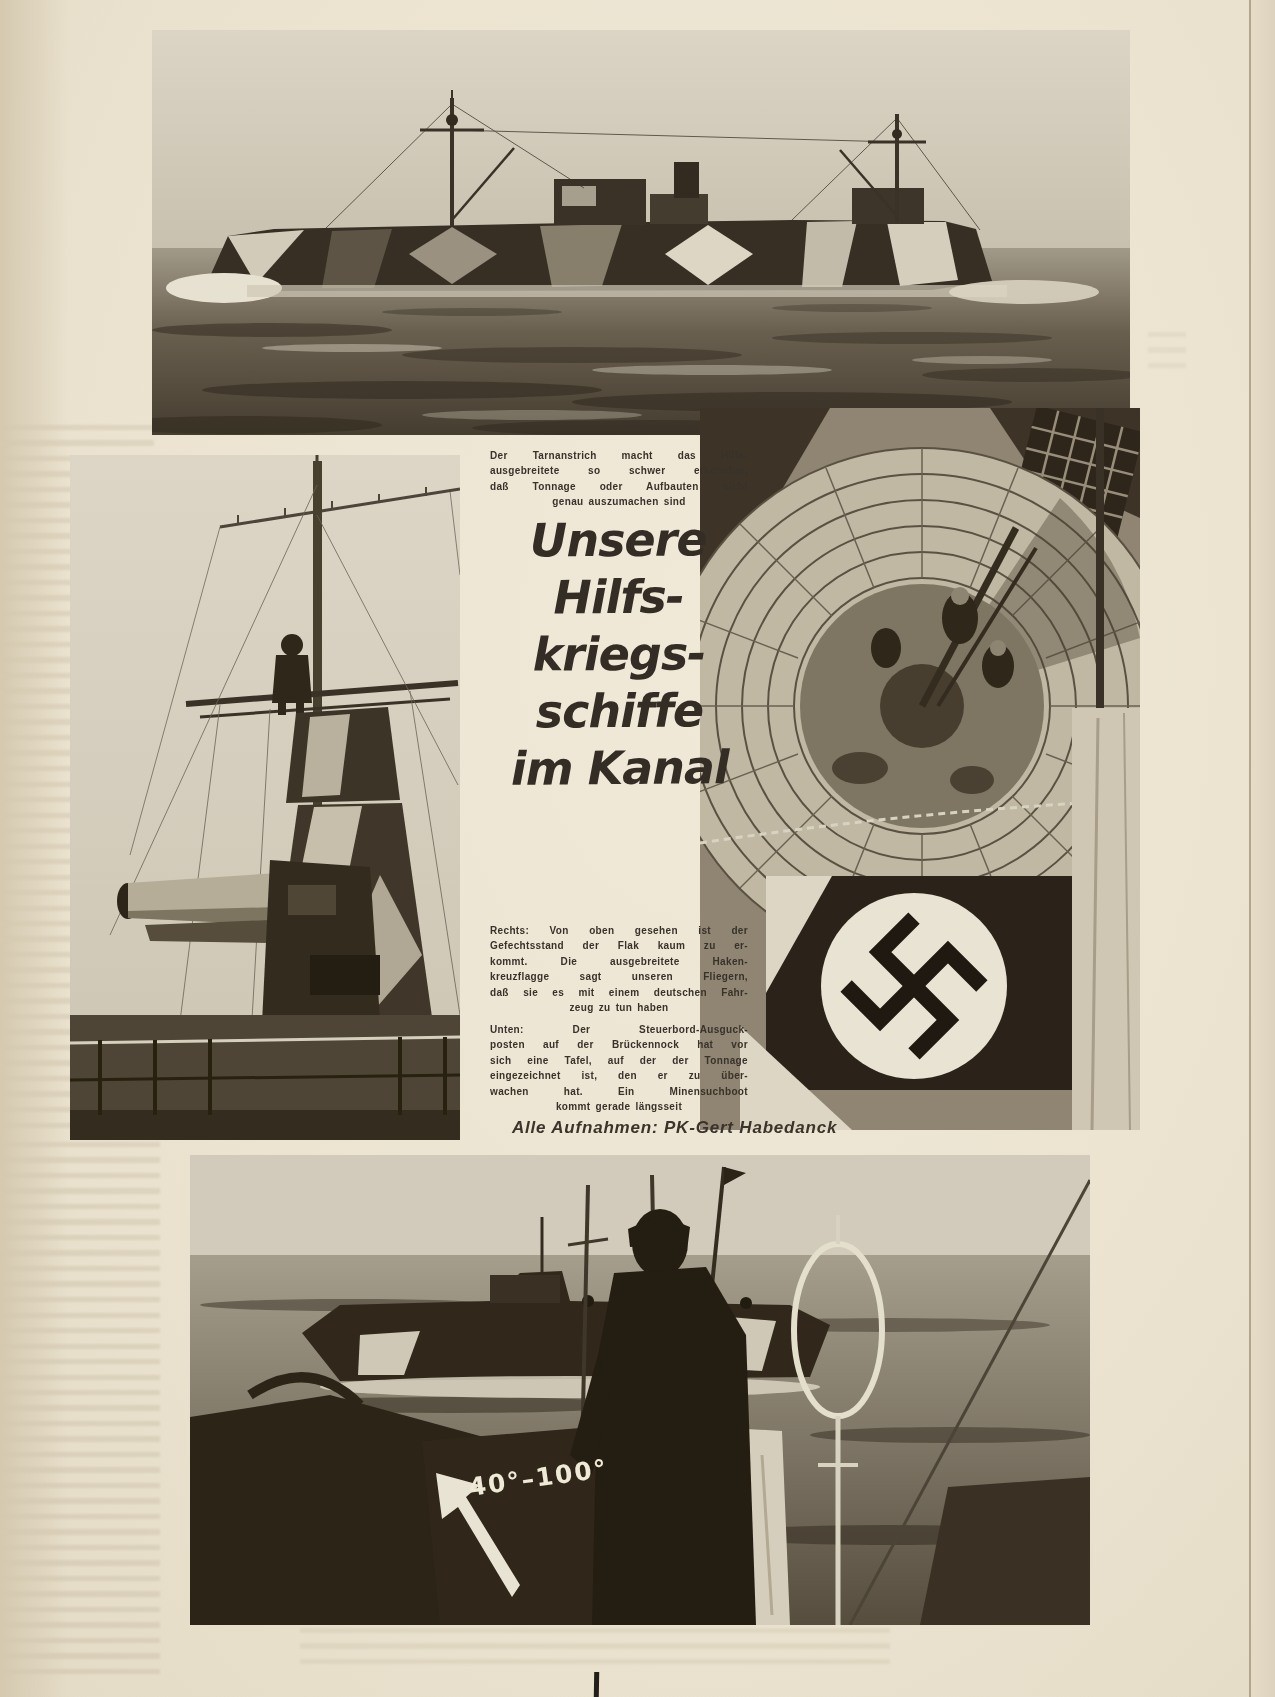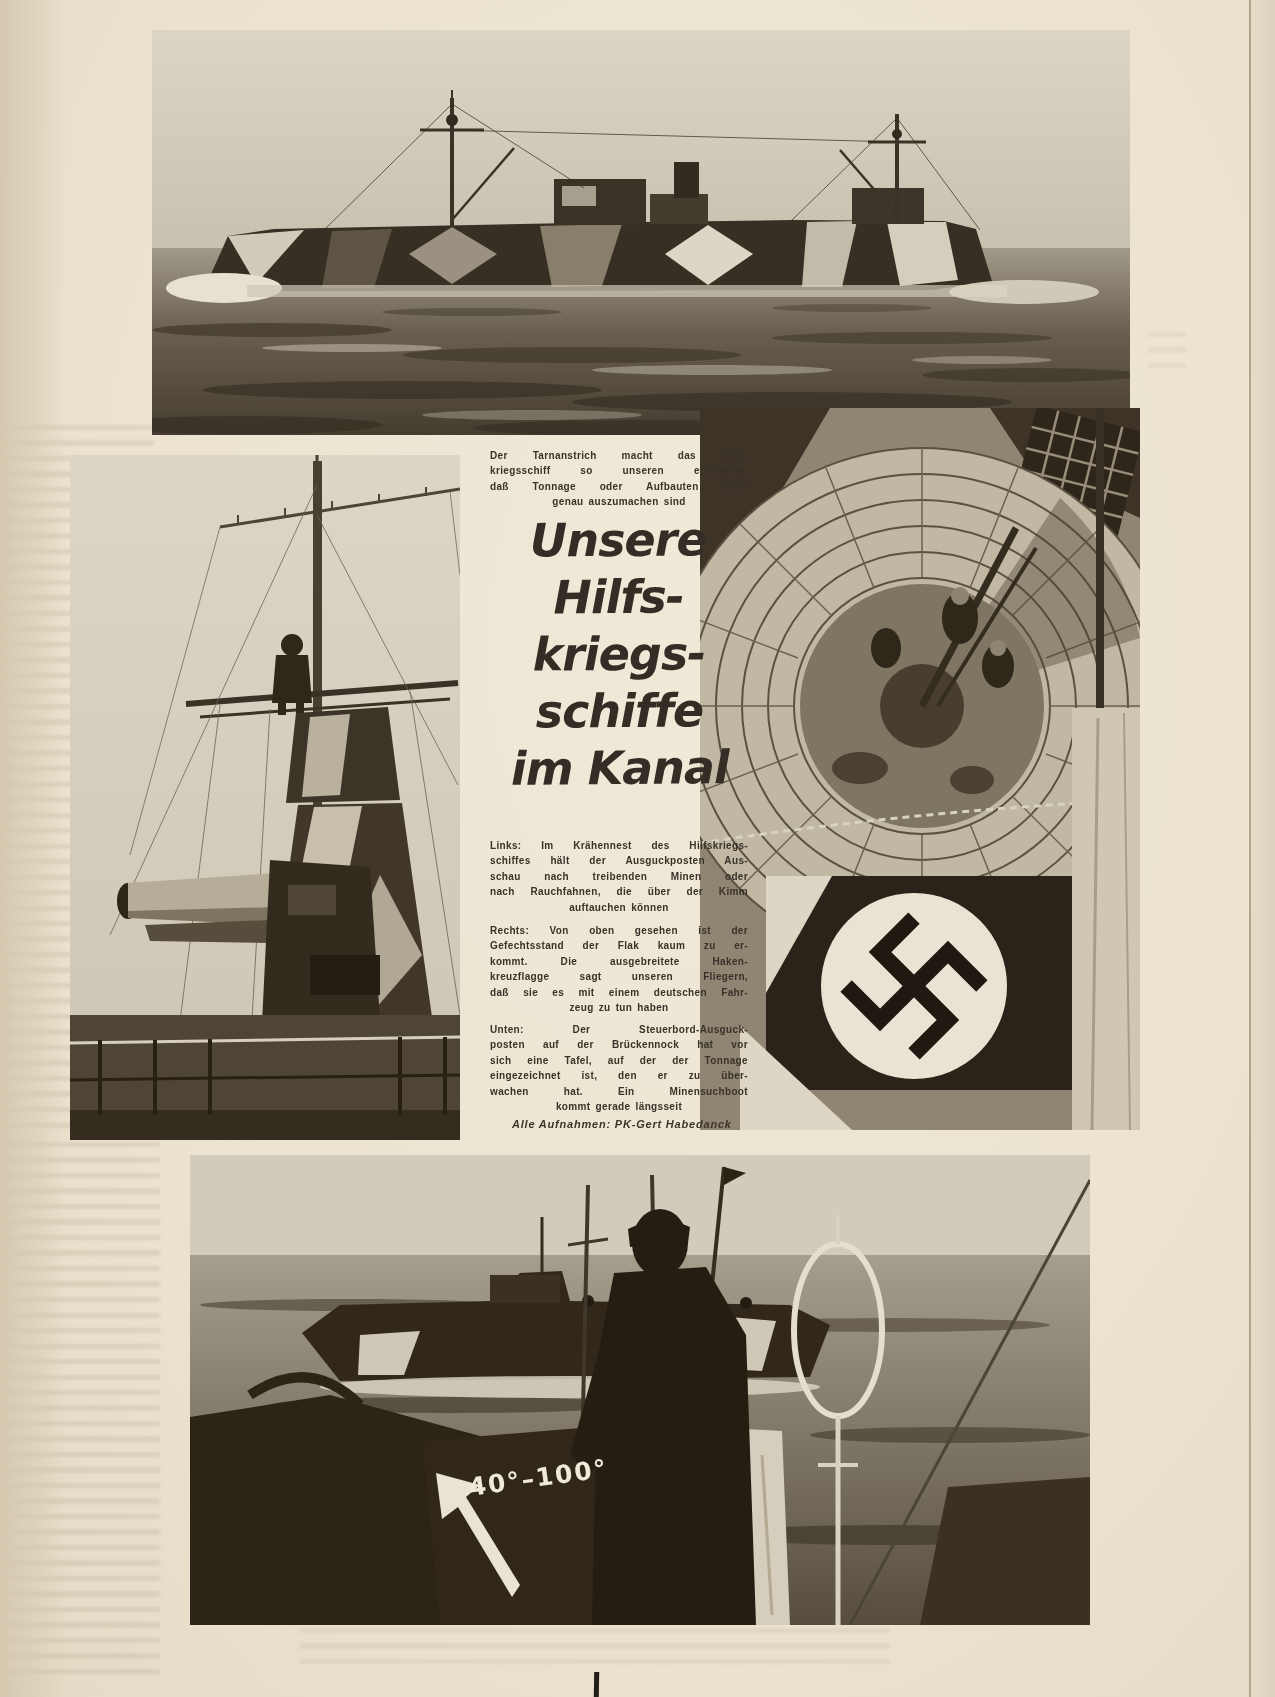--- a/index.html
+++ b/index.html
@@ -35,21 +35,21 @@
   }
   .cap .cap-line{text-align:justify;text-align-last:justify;white-space:nowrap;}
   .cap .cap-line.last{text-align:left;text-align-last:center;}
   #headline{
     position:absolute;left:486px;top:512px;width:266px;text-align:center;
     color:#342d25;font-family:"DejaVu Sans", sans-serif;font-weight:bold;font-style:italic;
     font-size:46px;line-height:57px;letter-spacing:-1px;transform:rotate(-.4deg);
   }
   #credit{
     position:absolute;left:512px;top:1118px;width:240px;color:#3b342b;
-    font-style:italic;font-weight:700;font-size:11px;letter-spacing:.8px;white-space:nowrap;
+    font-style:italic;font-weight:700;font-size:17px;letter-spacing:.8px;white-space:nowrap;
   }
   #sector-label{
     position:absolute;left:468px;top:1462px;width:160px;color:#efe9d8;
     font-family:"DejaVu Sans", sans-serif;font-weight:bold;font-size:25px;letter-spacing:2px;
     transform:rotate(-8deg);white-space:nowrap;
   }
 </style>
 </head>
 <body>
 
@@ -380,40 +380,33 @@
         <line x1="628" y1="310" x2="668" y2="310" stroke="#d8d2c1" stroke-width="4"></line>
       </g>
       <path d="M 758 332 L 900 322 L 900 470 L 730 470 Z" fill="#3a3124"></path>
     </svg>
   </div>
 
   <div id="sector-label">40°–100°</div>
 
   <div class="cap" style="top:448px;">
       <div class="cap-line">Der Tarnanstrich macht das Hilfs-</div>
-      <div class="cap-line">kriegsschiff so unseren erkennbar,</div>
+      <div class="cap-line">ausgebreitete so schwer erkennbar,</div>
       <div class="cap-line">daß Tonnage oder Aufbauten nicht</div>
       <div class="cap-line last">genau auszumachen sind</div>
     </div>
 
   <div id="headline">
     <div>Unsere</div>
     <div>Hilfs-</div>
     <div>kriegs-</div>
     <div>schiffe</div>
     <div>im Kanal</div>
   </div>
 
-  <div class="cap" style="top:838px;">
-      <div class="cap-line">Links: Im Krähennest des Hilfskriegs-</div>
-      <div class="cap-line">schiffes hält der Ausguckposten Aus-</div>
-      <div class="cap-line">schau nach treibenden Minen oder</div>
-      <div class="cap-line">nach Rauchfahnen, die über der Kimm</div>
-      <div class="cap-line last">auftauchen können</div>
-    </div>
   <div class="cap" style="top:923px;">
       <div class="cap-line">Rechts: Von oben gesehen ist der</div>
       <div class="cap-line">Gefechtsstand der Flak kaum zu er-</div>
       <div class="cap-line">kommt. Die ausgebreitete Haken-</div>
       <div class="cap-line">kreuzflagge sagt unseren Fliegern,</div>
       <div class="cap-line">daß sie es mit einem deutschen Fahr-</div>
       <div class="cap-line last">zeug zu tun haben</div>
     </div>
   <div class="cap" style="top:1022px;">
       <div class="cap-line">Unten: Der Steuerbord-Ausguck-</div>

